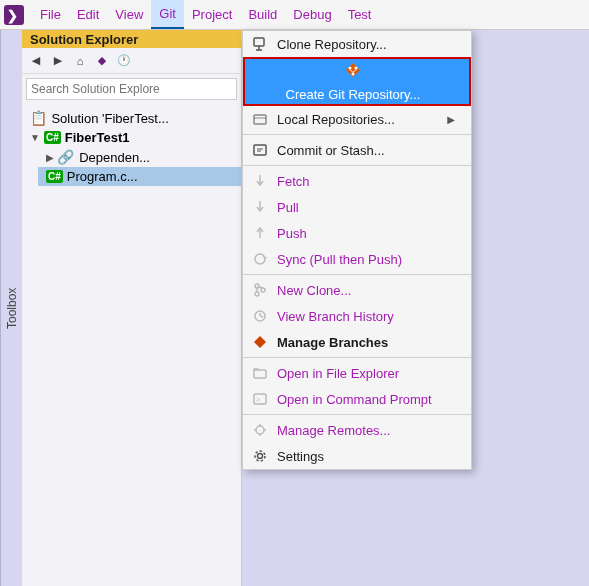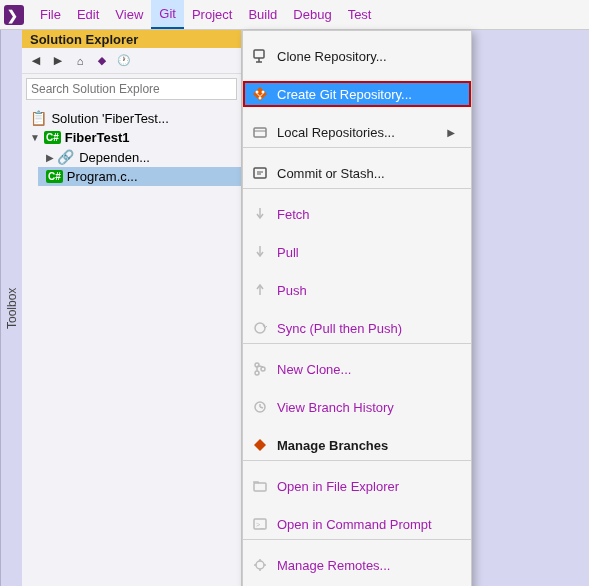--- a/index.html
+++ b/index.html
@@ -151,21 +151,20 @@
     }
     .dropdown-item {
       display: flex;
       align-items: center;
       padding: 4px 16px 4px 8px;
       cursor: pointer;
       color: #1a1a1a;
       gap: 8px;
       min-height: 26px;
       position: relative;
-      margin-top: 12px;
     }
     .dropdown-item.disabled {
       color: #a21caf;
       cursor: default;
     }
     .dropdown-separator {
       height: 1px;
       background: #d0d0d0;
       margin: 2px 0;
     }
@@ -184,20 +183,21 @@
     .dropdown-arrow {
       font-size: 10px;
       color: #555;
     }
 
     
     .create-git-highlight {
       outline: 2px solid #cc0000;
       outline-offset: -2px;
       background: #3399ff !important;
+      flex-direction: column;
     }
   </style>
 </head>
 <body>
 
 <div class="menu-bar">
 
   <div class="vs-logo">
     <svg width="20" height="20" viewBox="0 0 20 20">
       <rect width="20" height="20" rx="3" fill="#68217a"></rect>

